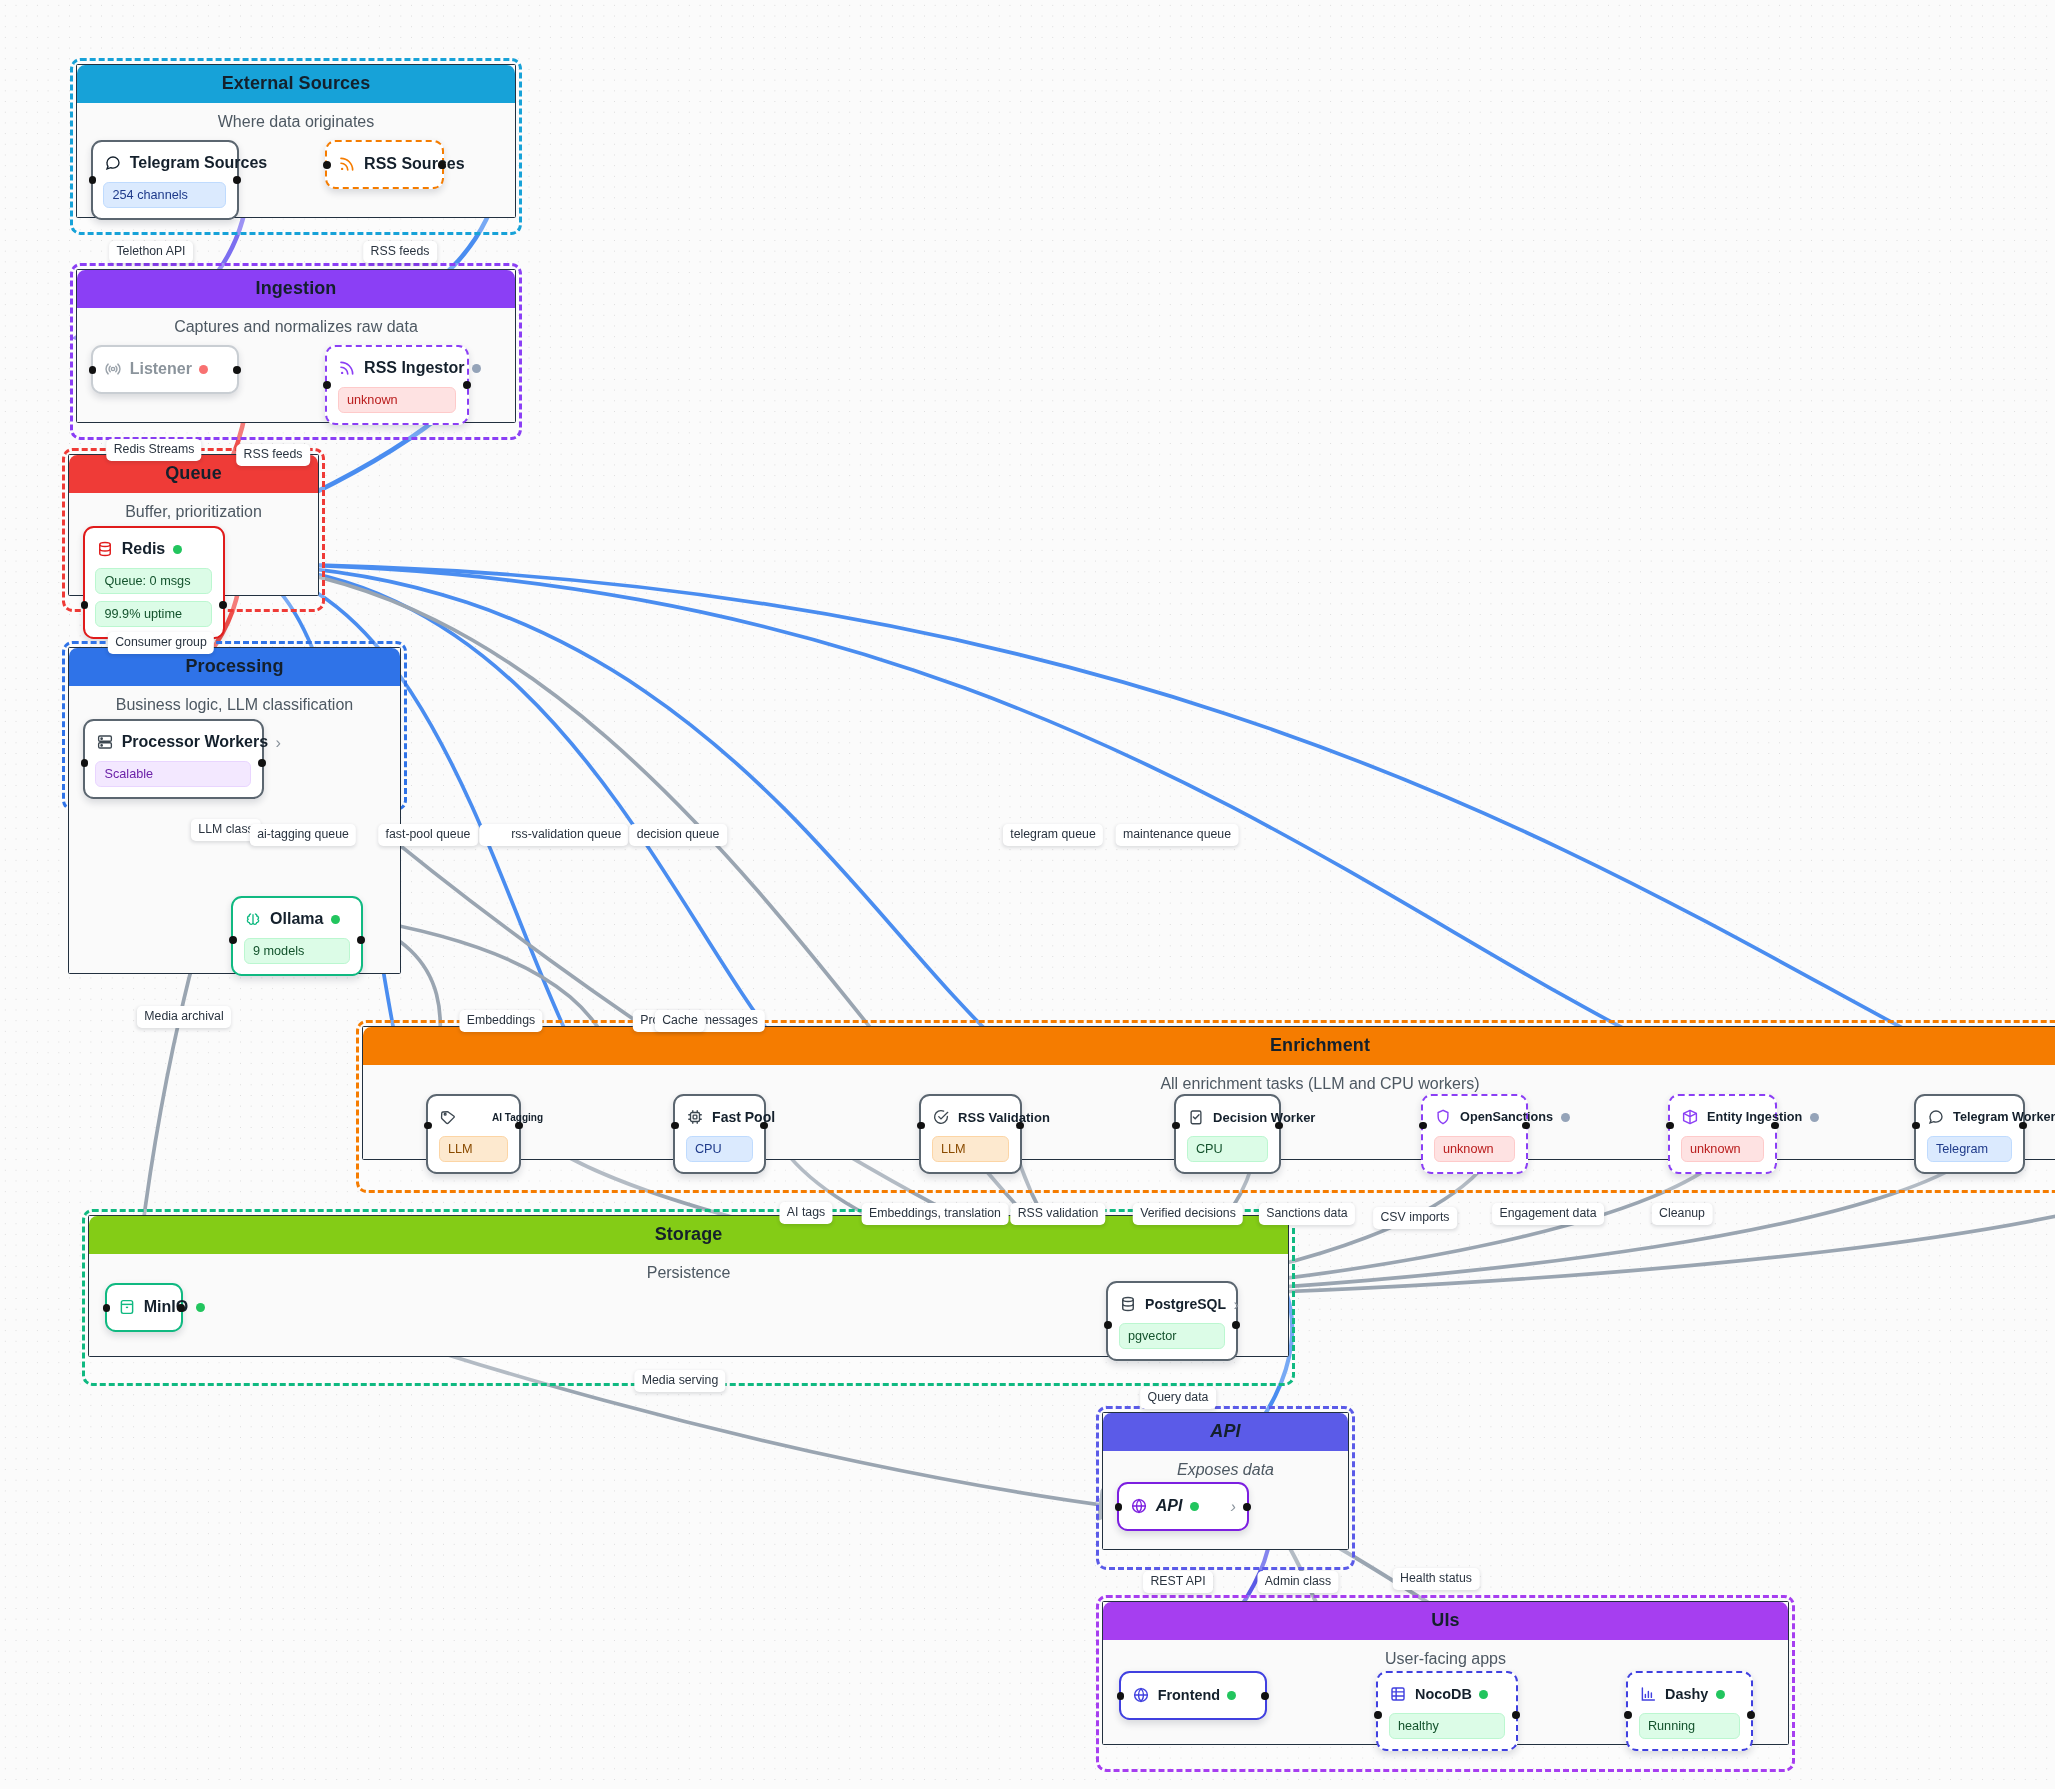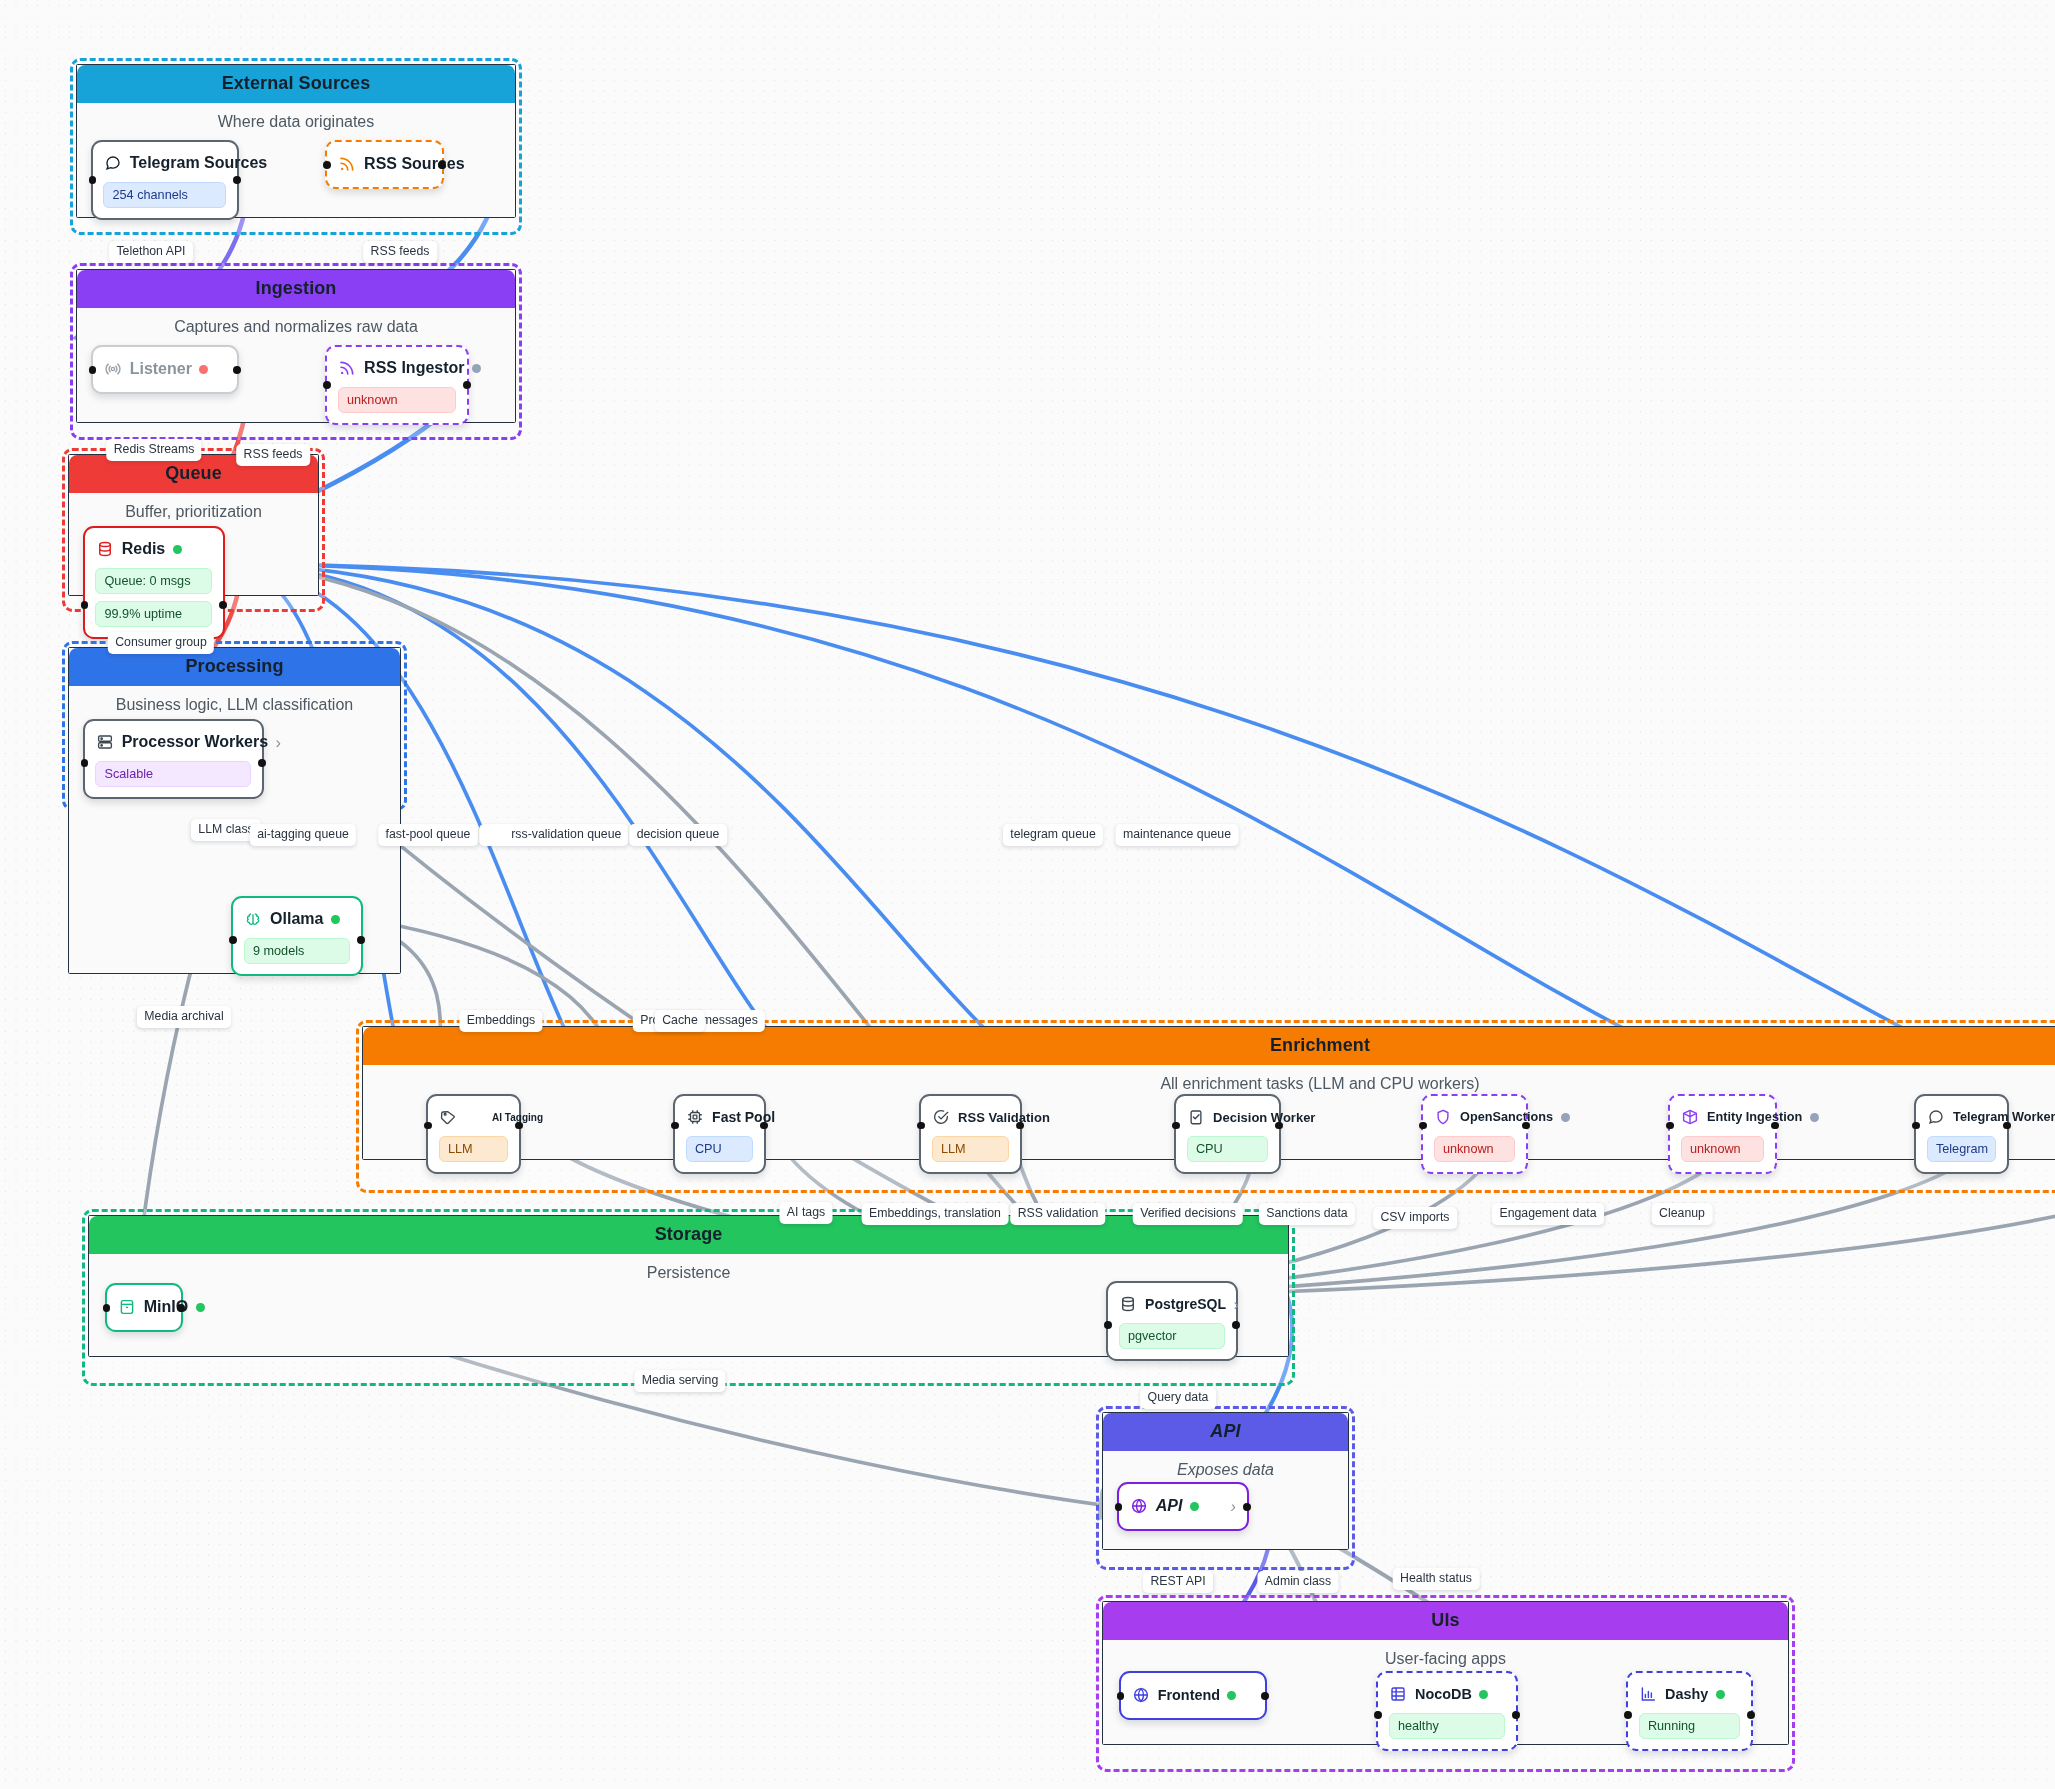--- a/index.html
+++ b/index.html
@@ -371,40 +371,40 @@
               <path d="M20.5 7.3 12 3.2 3.5 7.3v9.4L12 20.8l8.5-4.1z"></path>
               <path d="M12 3.2v17.6M3.5 7.3 12 11.4l8.5-4.1"></path>
             </svg>
           </span>
       <span class="node-label" style="font-size:12.7px;">Entity Ingestion</span>
       <span class="dot" style="background:#94a3b8;"></span>
     </div>
     <div class="badge" style="background:#fee2e2;border:0.8px solid #fecaca;color:#b91c1c;">unknown</div>
   </div>
 
-  <div class="node" style="left:1558px;top:74px;width:95px;border:2.1px solid #5b6670;">
+  <div class="node" style="left:1558px;top:74px;width:111px;border:2.1px solid #5b6670;">
     <span class="port l" style="top:25.5px;"></span>
     <span class="port r" style="top:25.5px;"></span>
     <div class="node-head">
       <span class="node-ico">
             <svg viewBox="0 0 24 24" fill="none" stroke="#3c4750" stroke-width="1.8">
               <path d="M20 11.5c0 4.1-3.6 7.4-8 7.4-1.1 0-2.2-.2-3.1-.6L4 20l1.3-3.6A7.2 7.2 0 0 1 4 11.5C4 7.4 7.6 4 12 4s8 3.4 8 7.5z"></path>
             </svg>
           </span>
       <span class="node-label" style="font-size:12.7px;">Telegram Worker</span>
     </div>
     <div class="badge" style="background:#dbeafe;border:0.8px solid #bfdbfe;color:#1e3a8a;">Telegram</div>
   </div>
 
 </div>
 
 <div class="group" style="left:82px;top:1209px;width:1213px;height:177px;">
   <div class="group-outline" style="border-color:#10b981;"></div>
   <div class="group-inner" style="height:140px;">
-    <div class="group-head" style="background:#22c55e;align-items:center;">
+    <div class="group-head" style="background:#84cc16;align-items:center;">
       <span class="group-title">Storage</span>
     </div>
     <div class="group-sub">Persistence</div>
   </div>
 
   <div class="node" style="left:22.6px;top:74px;width:78px;height:49px;border:2.1px solid #10b981;">
     <span class="port l"></span>
     <span class="port r"></span>
     <div class="node-head" style="height:100%;">
       <span class="node-ico">

